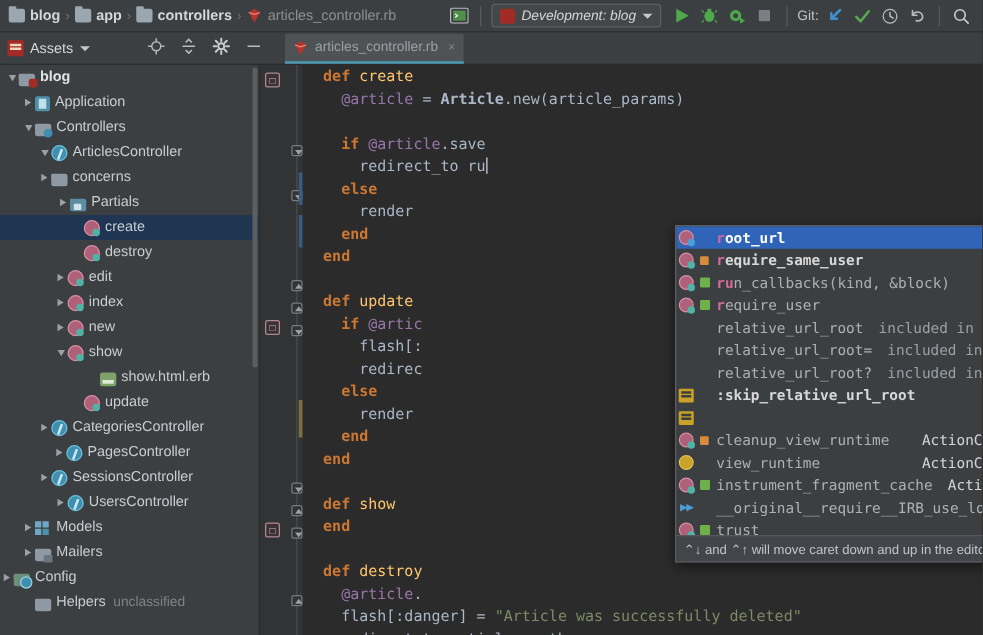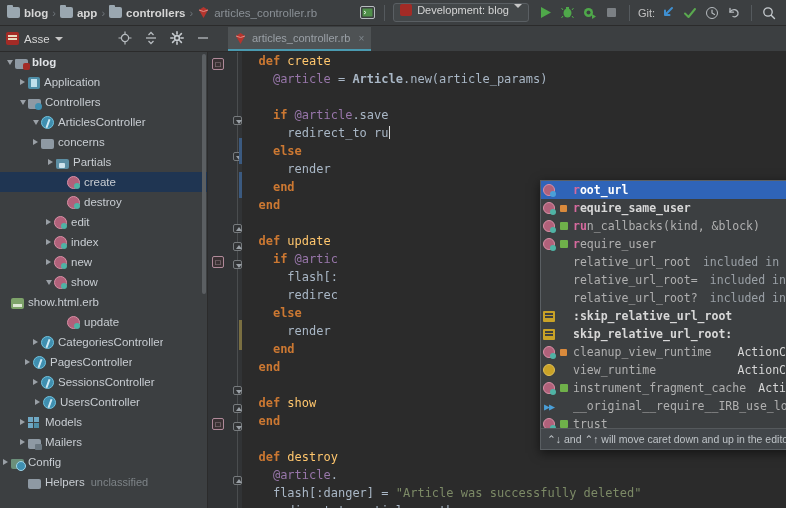--- a/index.html
+++ b/index.html
@@ -37,25 +37,26 @@
   .folder-ico::before {
     content:''; position:absolute; left:0; top:-2px; width:6px; height:3px;
     background:#9aa7b0; border-radius:1px 1px 0 0;
   }
   .rb-ico {
     width: 13px; height: 13px; flex:none; position: relative;
   }
   .tb-sep { width:1px; height:16px; background:#555a5e; margin:0 6px; }
 
   .runconfig {
-    display:flex; gap:5px;
+    display:flex; align-items:center; gap:5px;
     height:19px; padding:0 6px;
     border:1px solid #5a5f63; border-radius:3px;
     background:#434749; color:#d6d6d6; font-size:11px;
     margin-left:2px;
+    font-style:italic;
   }
   .caret-dn {
     width:0;height:0;border-left:4px solid transparent;border-right:4px solid transparent;
     border-top:4px solid #c6c6c6; display:inline-block;
   }
   .tbtn { width:22px;height:22px;display:flex;align-items:center;justify-content:center; }
   .git-label { color:#c2c2c2; font-size:11px; margin-left:2px; margin-right:2px; }
 
   
   .row2 {
@@ -343,21 +344,21 @@
     <svg width="14" height="14" viewBox="0 0 14 14">
         <circle cx="6" cy="6" r="4.2" fill="none" stroke="#c6cbcf" stroke-width="1.3"></circle>
         <path d="M9.2 9.2 L12.5 12.5" stroke="#c6cbcf" stroke-width="1.4" stroke-linecap="round"></path>
       </svg>
   </div>
 </div>
 
 <div class="row2">
   <div class="rails-sel">
     <span class="rails-ico"></span>
-    <span>Asse</span>
+    <span>Assets</span>
     <span class="caret-dn"></span>
   </div>
   <div class="toolicons">
     <span>
       <svg width="14" height="14" viewBox="0 0 14 14">
           <circle cx="7" cy="7" r="3.6" fill="none" stroke="#b6bbbf" stroke-width="1.2"></circle>
           <path d="M7 0.5 L7 3 M7 11 L7 13.5 M0.5 7 L3 7 M11 7 L13.5 7" stroke="#b6bbbf" stroke-width="1.2"></path>
         </svg>
     </span>
     <span>
@@ -470,52 +471,52 @@
           <span class="tico ic-method"></span>
           <span class="tlabel">new</span>
         </div>
         <div class="trow" style="padding-left: 43px;">
           <span class="arr open">
             <i></i>
           </span>
           <span class="tico ic-method"></span>
           <span class="tlabel">show</span>
         </div>
-        <div class="trow" style="">
+        <div class="trow" style="padding-left: 69px;">
           <span class="arr"></span>
           <span class="tico ic-erb"></span>
           <span class="tlabel">show.html.erb</span>
         </div>
         <div class="trow" style="padding-left: 56px;">
           <span class="arr"></span>
           <span class="tico ic-method"></span>
           <span class="tlabel">update</span>
         </div>
         <div class="trow" style="padding-left: 30px;">
           <span class="arr">
             <i></i>
           </span>
           <span class="tico ic-class"></span>
           <span class="tlabel">CategoriesController</span>
         </div>
-        <div class="trow" style="padding-left: 22px;">
+        <div class="trow" style="padding-left: 42px;">
           <span class="arr">
             <i></i>
           </span>
           <span class="tico ic-class"></span>
           <span class="tlabel">PagesController</span>
         </div>
         <div class="trow" style="padding-left: 30px;">
           <span class="arr">
             <i></i>
           </span>
           <span class="tico ic-class"></span>
           <span class="tlabel">SessionsController</span>
         </div>
-        <div class="trow" style="padding-left: 32px; align-items: center;">
+        <div class="trow" style="padding-left: 43px; align-items: center;">
           <span class="arr">
             <i></i>
           </span>
           <span class="tico ic-class"></span>
           <span class="tlabel">UsersController</span>
         </div>
         <div class="trow" style="padding-left: 17px;">
           <span class="arr">
             <i></i>
           </span>
@@ -640,21 +641,20 @@
             </span>
             <span class="pvis"></span>
             <span class="pname bold">:skip_relative_url_root</span>
             <span class="pspacer"></span>
           </div>
           <div class="prow">
             <span class="picon">
               <span class="i-sym"></span>
             </span>
             <span class="pvis"></span>
-            <span class="pname bold">skip_relative_url_root:</span>
             <span class="pspacer"></span>
           </div>
           <div class="prow">
             <span class="picon">
               <span class="i-m"></span>
             </span>
             <span class="pvis">
               <span class="v-lock"></span>
             </span>
             <span class="pname plain">cleanup_view_runtime</span>

